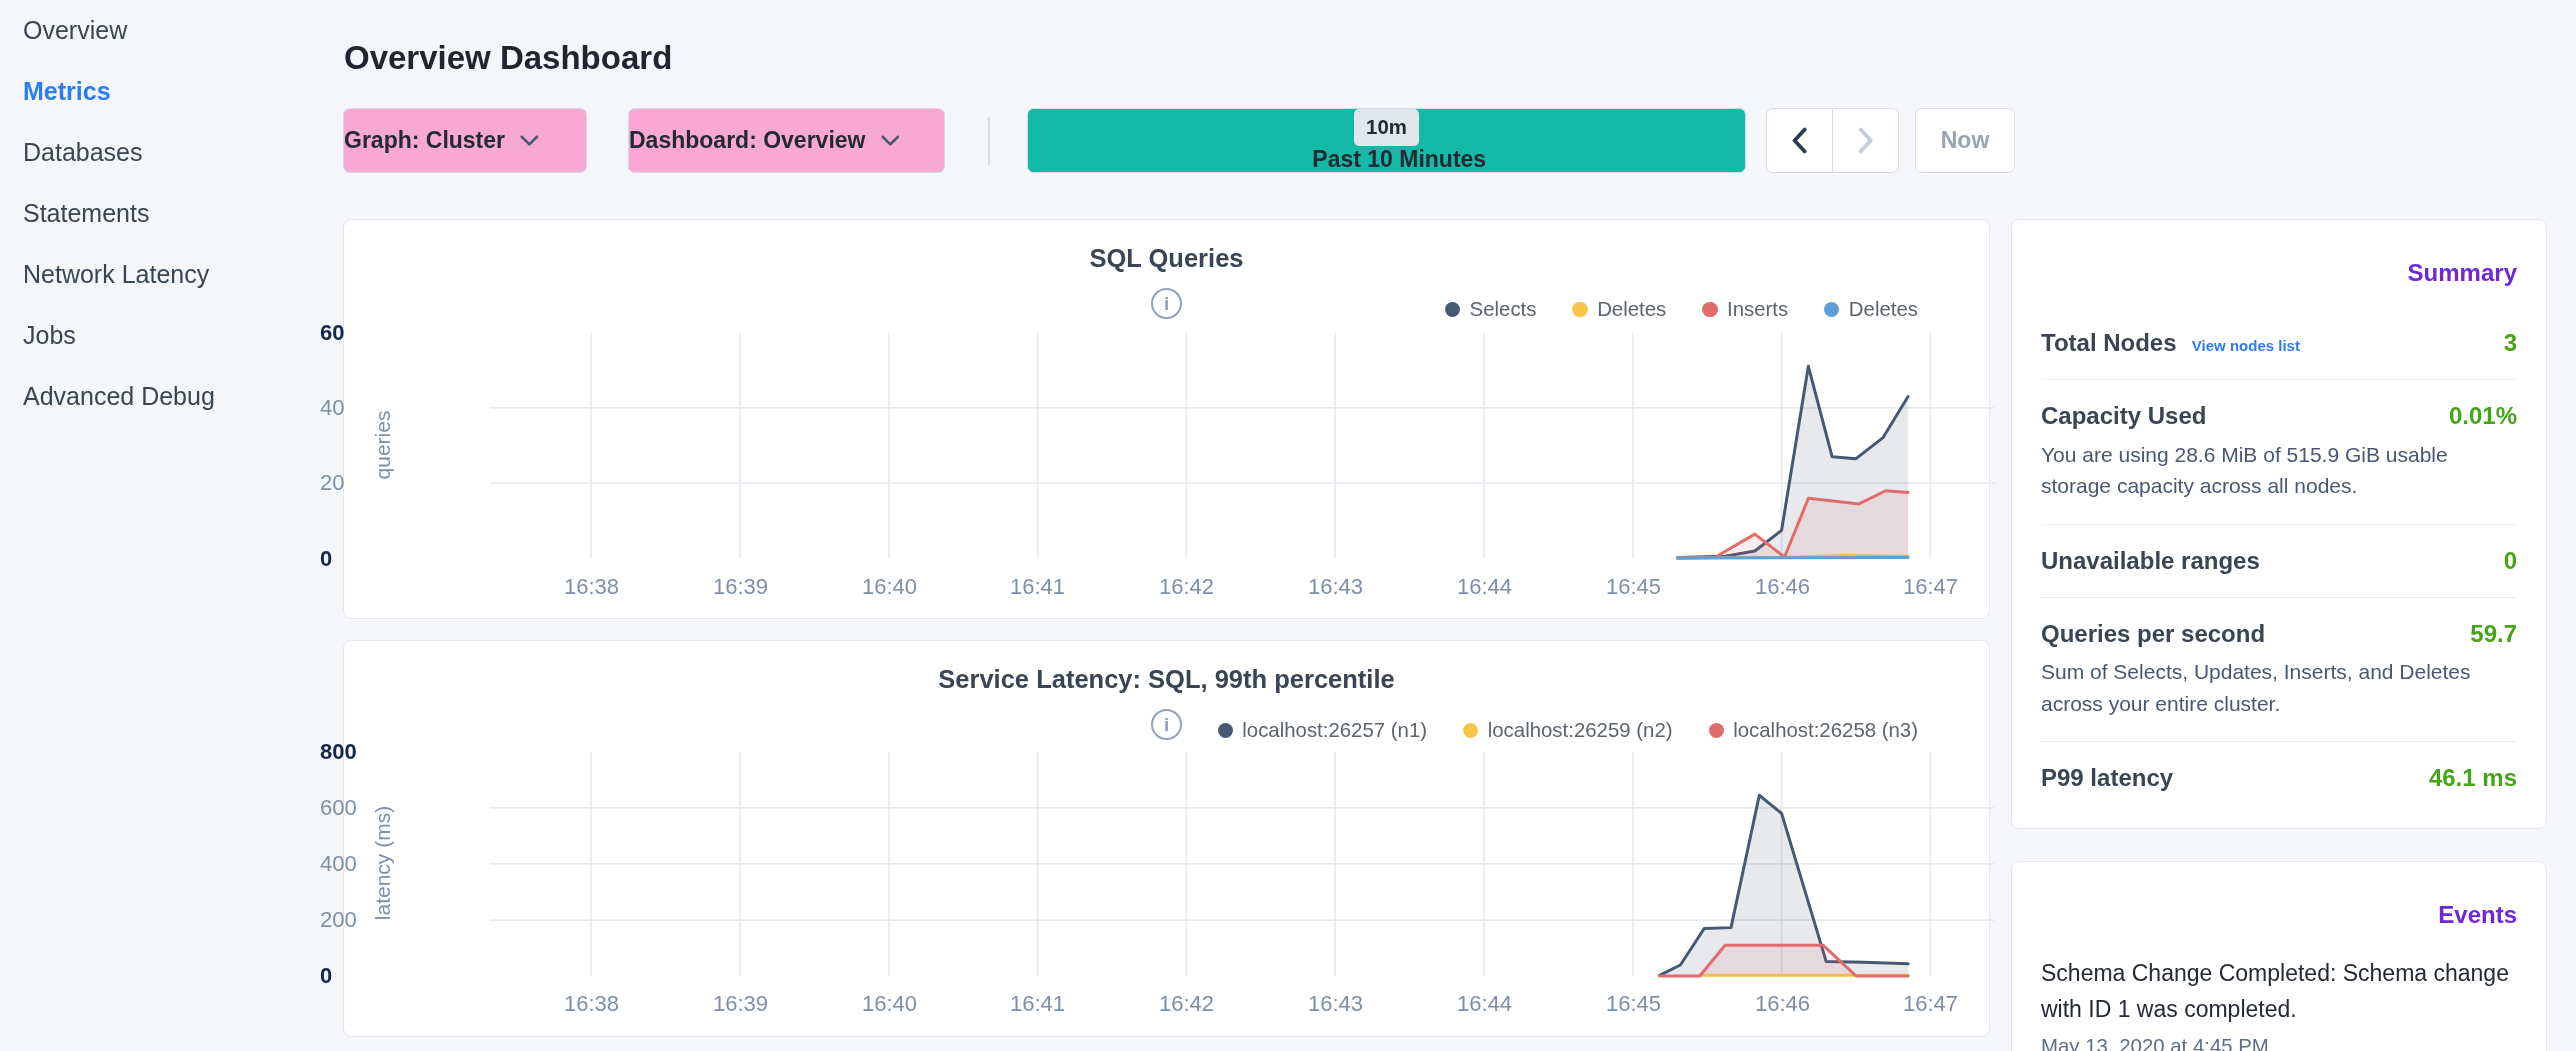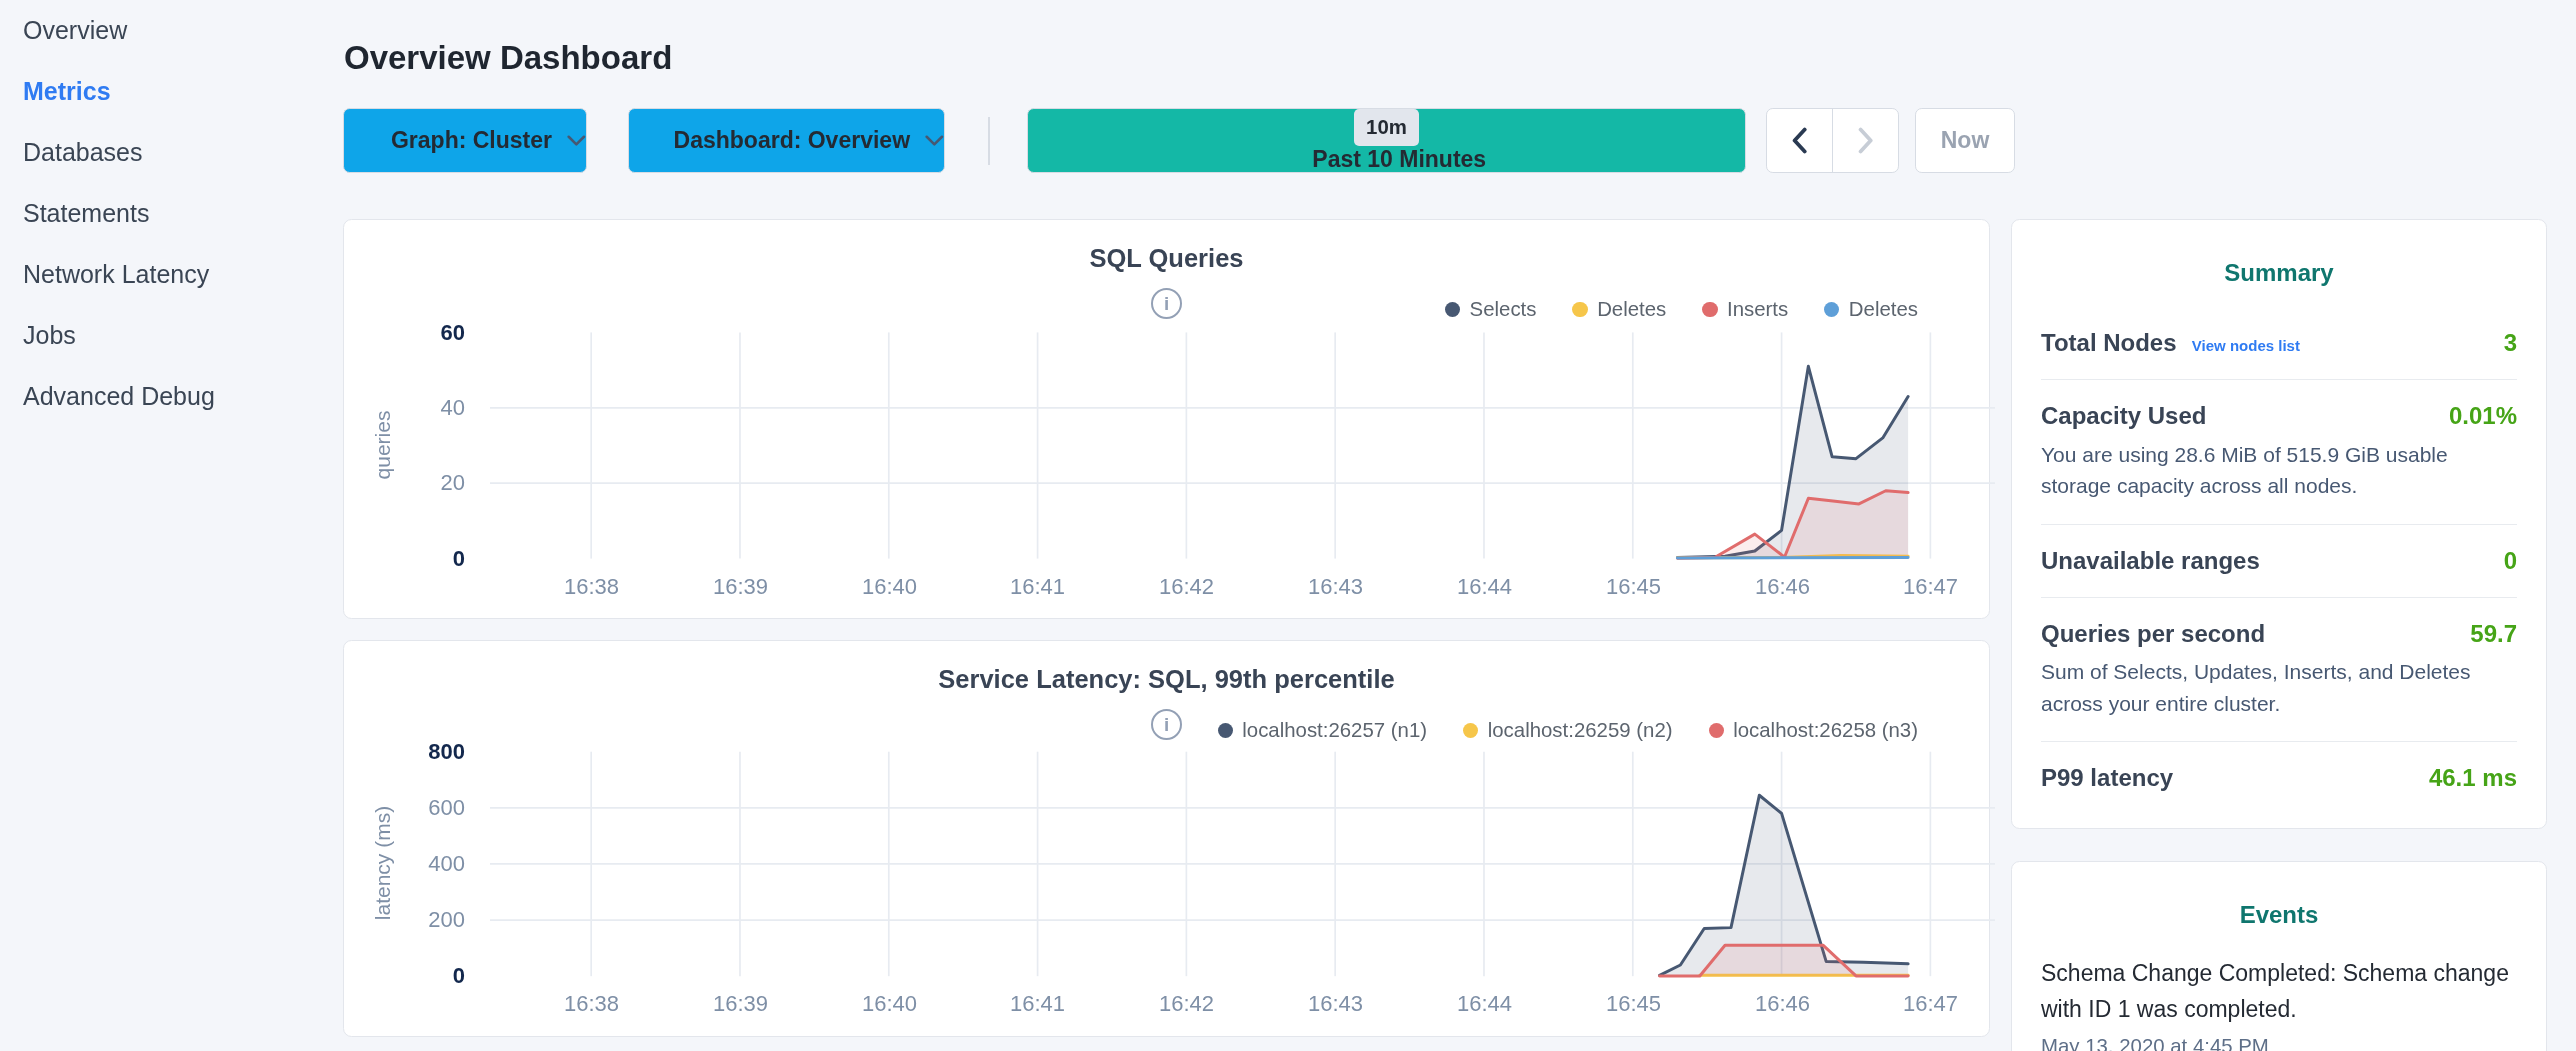--- a/index.html
+++ b/index.html
@@ -12,24 +12,24 @@
   
   .sidebar { position:absolute; left:23px; top:0; width:298px; }
   .side-item { height:61px; display:flex; align-items:center;
     font-size:25px; font-weight:500; color:#3A4554; cursor:pointer; }
   .side-item.active { color:#2F7BF2; font-weight:700; }
 
   
   .page-title { position:absolute; left:344px; top:17px;
     font-size:33px; font-weight:600; color:#1F2630; }
 
-  .dropdown { position:absolute; top:108px; height:65px; background:#0ea5e9;
+  .dropdown { position:absolute; top:108px; height:65px; background:#f9a8d4;
     border:1.7px solid #D7DCE4; border-radius:6.8px; display:flex; align-items:center;
-    justify-content:flex-end; gap:15.3px; font-size:23px; font-weight:700; color:#242A33;
-    cursor:pointer;padding-left:36px; }
+    justify-content:flex-start; gap:15.3px; font-size:23px; font-weight:700; color:#242A33;
+    cursor:pointer; }
   #dd-graph { left:343px; width:244px; }
   #dd-dashboard { left:628px; width:317px; }
   .vdivider { position:absolute; left:988px; top:117px; height:48px; width:1.7px; background:#D7DCE4; }
 
   .timebox { position:absolute; left:1027px; top:108px; width:719px; height:65px;
     background:#14b8a6; border:1.7px solid #D7DCE4; border-radius:6.8px;
     display:flex; align-items:center; padding:0 22px; cursor:pointer;flex-direction:column; }
   .badge { background:#E2E6ED; border-radius:5.1px; padding:6.8px 12px;
     font-size:20.4px; font-weight:700; color:#242A33; }
   .time-label { margin-left:25.5px; font-size:23px; font-weight:700; color:#242A33; }
@@ -59,27 +59,27 @@
     color:#93A0B5; font-size:18.7px; font-weight:600; display:flex; align-items:center;
     justify-content:center; cursor:pointer; flex:0 0 auto; }
 
   .legend { position:absolute; top:78px; right:71px; display:flex; gap:36px; align-items:center; }
   .legend-item { display:flex; align-items:center; gap:9.4px; font-size:20.4px; color:#5C646E; }
   .dot { width:15.3px; height:15.3px; border-radius:50%; flex:0 0 auto; }
 
   .plot { position:absolute; left:146px; top:102px; }
   .tick { position:absolute; font-size:22px; color:#7E8FA6; }
   .tick.strong { color:#13284D; font-weight:700; }
-  .tick.ytick { width:145px; text-align:right; }
+  .tick.ytick { width:145px; }
   .tick.xtick { width:85px; text-align:center; }
   .unit-label { position:absolute; font-size:21px; color:#7E8FA6; width:187px;
     text-align:center; transform:rotate(-90deg); }
 
   
-  .panel-title { text-align:center; padding-top:39px; font-size:24px; font-weight:700; color:#0f766e; }
+  .panel-title { text-align:right; padding-top:39px; font-size:24px; font-weight:700; color:#6d28d9; }
   .s-rows { margin-top:20.4px; }
   .s-row { padding:22px 0; }
   .s-row:not(:last-child) { border-bottom:1.7px solid #E8EBEF; }
   .s-top { display:flex; align-items:baseline; }
   .s-label { font-size:24px; font-weight:700; color:#394455; }
   .s-link { font-size:15px; font-weight:600; color:#2F7BF2; margin-left:15.3px; cursor:pointer; }
   .s-value { margin-left:auto; font-size:24px; font-weight:700; color:#46A417; white-space:nowrap; }
   .s-desc { margin-top:8.5px; font-size:21px; color:#475872; line-height:1.5; }
 
   

